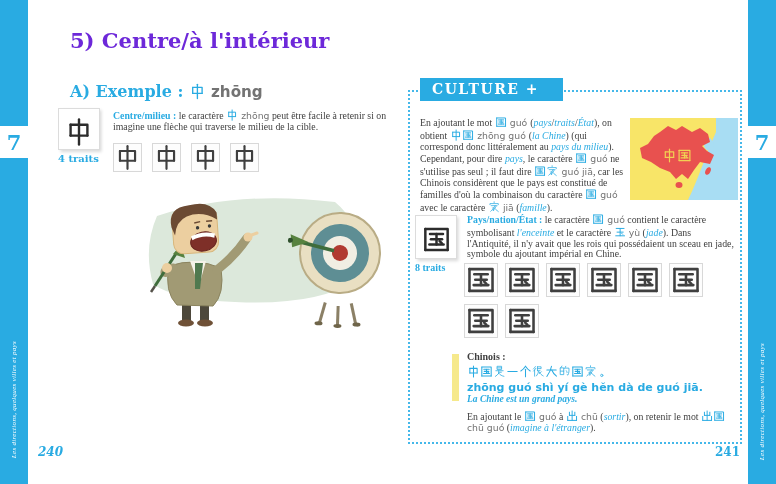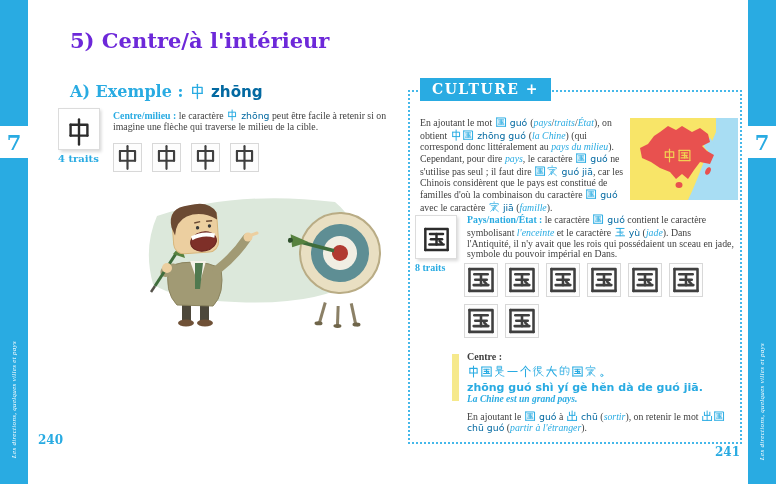--- a/index.html
+++ b/index.html
@@ -10,21 +10,21 @@
   .bar.left{left:0;} .bar.right{right:0;}
   .tab-notch{position:absolute;width:28px;height:32px;background:#ffffff;display:flex;
              align-items:center;justify-content:center;font-family:"DejaVu Serif", serif;
              font-weight:bold;font-size:21px;color:#29abe2;}
   .bar.left .tab-notch{top:126px;} .bar.right .tab-notch{top:126px;}
   .vlabel-wrap{position:absolute;left:0;width:28px;height:140px;display:flex;align-items:center;justify-content:center;}
   .bar.left .vlabel-wrap{top:330px;} .bar.right .vlabel-wrap{top:332px;}
   .vlabel{writing-mode:vertical-rl;transform:rotate(180deg);color:#ffffff;font-style:italic;
           font-size:7px;letter-spacing:.3px;white-space:nowrap;font-family:"Liberation Serif",serif;}
   .pagenum{position:absolute;font-family:"DejaVu Serif", serif;font-weight:bold;font-size:12px;color:#29abe2;}
-  .pagenum.l{left:38px;top:433px;} .pagenum.r{left:714px;top:445px;width:26px;text-align:right;}
+  .pagenum.l{left:38px;top:445px;font-style:italic;} .pagenum.r{left:714px;top:445px;width:26px;text-align:right;}
   
   .title{position:absolute;left:70px;top:28px;font-family:"DejaVu Serif", serif;font-weight:bold;
          font-size:21px;color:#6d28d9;}
   .h2{position:absolute;left:70px;top:82px;font-family:"DejaVu Serif", serif;font-weight:bold;
       font-size:16px;color:#29abe2;}
   .char-card{position:absolute;background:#fff;border:1px solid #dcdcdc;box-shadow:1.5px 2px 3px rgba(0,0,0,.15);
              display:flex;align-items:center;justify-content:center;color:#2c2c2c;}
   .card-zhong{left:58px;top:108px;width:40px;height:40px;font-size:30px;}
   .traits{position:absolute;font-family:"DejaVu Serif", serif;font-weight:bold;font-size:10px;color:#29abe2;}
   .traits.zhong{left:58px;top:153px;}
@@ -36,21 +36,21 @@
   .strokes-guo .stroke-cell{width:32px;height:32px;}
   .stroke-cell{background:#fdfdfd;border:1px solid #d8d8d8;}
   .stroke-cell svg{width:100%;height:100%;display:block;}
   .stroke-cell path{fill:none;stroke-linecap:round;stroke-linejoin:round;stroke-width:8;}
   .illus{position:absolute;left:85px;top:188px;width:305px;height:178px;}
   
   .culture-box{position:absolute;left:408px;top:90px;width:330px;height:350px;
                border:2px dotted #45b8ea;}
   .culture-tag{position:absolute;left:10px;top:-14px;background:#29abe2;color:#fff;
                font-family:"DejaVu Serif", serif;font-weight:bold;font-size:14px;
-               letter-spacing:1.5px;padding:3px 12px 4px 12px;}
+               letter-spacing:1.5px;padding:3px 24px 4px 12px;}
   .para1{position:absolute;left:10px;top:24px;width:208px;}
   .map{position:absolute;left:220px;top:26px;width:108px;height:82px;}
   .map svg{width:100%;height:100%;display:block;}
   .map-label{position:absolute;left:252px;top:56px;font-size:15px;color:#f2d053;}
   .card-guo{left:5px;top:123px;width:40px;height:42px;font-size:31px;}
   .traits.guo{left:5px;top:170px;font-family:Liberation Serif, serif;}
   .para2{position:absolute;left:57px;top:121px;width:270px;}
   .strokes-guo{position:absolute;left:54px;top:171px;width:268px;gap:7px 7px;}
   .trad-line{position:absolute;right:8px;top:243px;font-weight:bold;font-size:10px;color:#3f3f3f;}
   .trad-hz{font-size:14px;color:#29abe2;background:rgba(41,171,226,.14);padding:0 1px;}
@@ -58,21 +58,21 @@
   .ex-label{position:absolute;left:57px;top:259px;font-weight:bold;font-size:10px;color:#3f3f3f;}
   .ex-hanzi{position:absolute;left:57px;top:272px;font-size:13px;color:#29abe2;}
   .ex-pinyin{position:absolute;left:57px;top:289px;font-family:"DejaVu Sans", sans-serif;
              font-weight:bold;font-size:11px;color:#29abe2;}
   .ex-trans{position:absolute;left:57px;top:302px;font-style:italic;font-weight:bold;
             font-size:9.5px;color:#29abe2;}
   .para3{position:absolute;left:57px;top:318px;width:272px;}
   
   .seg-it{color:#29abe2;font-style:italic;}
   .seg-bl{color:#29abe2;font-weight:bold;}
-  .seg-py{color:#0369a1;font-family:"DejaVu Sans", sans-serif;font-size:.95em;margin-top:39px;}
+  .seg-py{color:#737373;font-family:"DejaVu Sans", sans-serif;font-size:.95em;margin-top:39px;}
   .seg-hz{color:#29abe2;font-size:1.25em;line-height:0;}
   .h2 .seg-hz{font-size:1.05em;}
   .ex-hanzi .seg-hz,.map-label .seg-hz{font-size:1em;color:inherit;}
   .hz-glyph{width:1em;height:1em;display:inline-block;vertical-align:-0.16em;}
   .hz-glyph path{fill:none;stroke:currentColor;stroke-linecap:round;stroke-linejoin:round;}
   .char-card .hz-glyph{vertical-align:middle;}
 </style>
 </head>
 <body>
 
@@ -327,21 +327,21 @@
             <path d="M50 32 V66" stroke-width="8"></path>
             <path d="M27 66 H73" stroke-width="8"></path>
             <path d="M60 55 L67 62" stroke-width="8"></path>
             <path d="M14 84 H86" stroke-width="8"></path>
           </svg></span><span class="seg-py"> guó</span><span class="seg-fr"> contient le caractère symbolisant </span><span class="seg-it">l'enceinte</span><span class="seg-fr"> et le caractère </span><span class="seg-hz"><svg viewBox="0 0 100 100" class="hz-glyph">
             <path d="M18 20 H82" stroke-width="8"></path>
             <path d="M50 20 V80" stroke-width="8"></path>
             <path d="M25 50 H75" stroke-width="8"></path>
             <path d="M14 80 H86" stroke-width="8"></path>
             <path d="M63 60 L71 68" stroke-width="8"></path>
-          </svg></span><span class="seg-py"> yù</span><span class="seg-fr"> (</span><span class="seg-it">jade</span><span class="seg-fr">). Dans l'Antiquité, il n'y avait que les rois qui possédaient un sceau en jade, symbole du pouvoir impérial en Dans.</span></div>
+          </svg></span><span class="seg-py"> yù</span><span class="seg-fr"> (</span><span class="seg-it">jade</span><span class="seg-fr">). Dans l'Antiquité, il n'y avait que les rois qui possédaient un sceau en jade, symbole du ajoutant impérial en Chine.</span></div>
 
     <div class="strokes strokes-guo">
         <div class="stroke-cell">
           <svg viewBox="0 0 100 100" class="hz-glyph">
             <path d="M14 16 V84" stroke-width="8" stroke="#29abe2"></path>
             <path d="M14 16 H86 V84" stroke-width="8" stroke="#c9c9c9"></path>
             <path d="M29 32 H71" stroke-width="8" stroke="#c9c9c9"></path>
             <path d="M32 49 H68" stroke-width="8" stroke="#c9c9c9"></path>
             <path d="M50 32 V66" stroke-width="8" stroke="#c9c9c9"></path>
             <path d="M27 66 H73" stroke-width="8" stroke="#c9c9c9"></path>
@@ -430,21 +430,21 @@
             <path d="M50 32 V66" stroke-width="8" stroke="#3b3b3b"></path>
             <path d="M27 66 H73" stroke-width="8" stroke="#3b3b3b"></path>
             <path d="M60 55 L67 62" stroke-width="8" stroke="#3b3b3b"></path>
             <path d="M14 84 H86" stroke-width="8" stroke="#29abe2"></path>
           </svg>
         </div>
       </div>
 
 
     <div class="ybar"></div>
-    <div class="ex-label">Centre :</div>
+    <div class="ex-label">Chinois :</div>
     <div class="ex-hanzi"><span class="seg-hz"><svg viewBox="0 0 100 100" class="hz-glyph">
             <path d="M22 26 V62" stroke-width="8"></path>
             <path d="M22 26 H78 V62" stroke-width="8"></path>
             <path d="M22 62 H78" stroke-width="8"></path>
             <path d="M50 8 V92" stroke-width="8"></path>
           </svg><svg viewBox="0 0 100 100" class="hz-glyph">
             <path d="M14 16 V84" stroke-width="8"></path>
             <path d="M14 16 H86 V84" stroke-width="8"></path>
             <path d="M29 32 H71" stroke-width="8"></path>
             <path d="M32 49 H68" stroke-width="8"></path>
@@ -537,18 +537,18 @@
             <path d="M86 52 V85" stroke-width="8"></path>
           </svg><svg viewBox="0 0 100 100" class="hz-glyph">
             <path d="M14 16 V84" stroke-width="8"></path>
             <path d="M14 16 H86 V84" stroke-width="8"></path>
             <path d="M29 32 H71" stroke-width="8"></path>
             <path d="M32 49 H68" stroke-width="8"></path>
             <path d="M50 32 V66" stroke-width="8"></path>
             <path d="M27 66 H73" stroke-width="8"></path>
             <path d="M60 55 L67 62" stroke-width="8"></path>
             <path d="M14 84 H86" stroke-width="8"></path>
-          </svg></span><span class="seg-py"> chū guó</span><span class="seg-fr"> (</span><span class="seg-it">partir à l'étranger</span><span class="seg-fr">).</span></div>
+          </svg></span><span class="seg-py"> chū guó</span><span class="seg-fr"> (</span><span class="seg-it">imagine à l'étranger</span><span class="seg-fr">).</span></div>
   </div>
 
   <div class="pagenum r">241</div>
 
 </div>
 
 </body></html>

